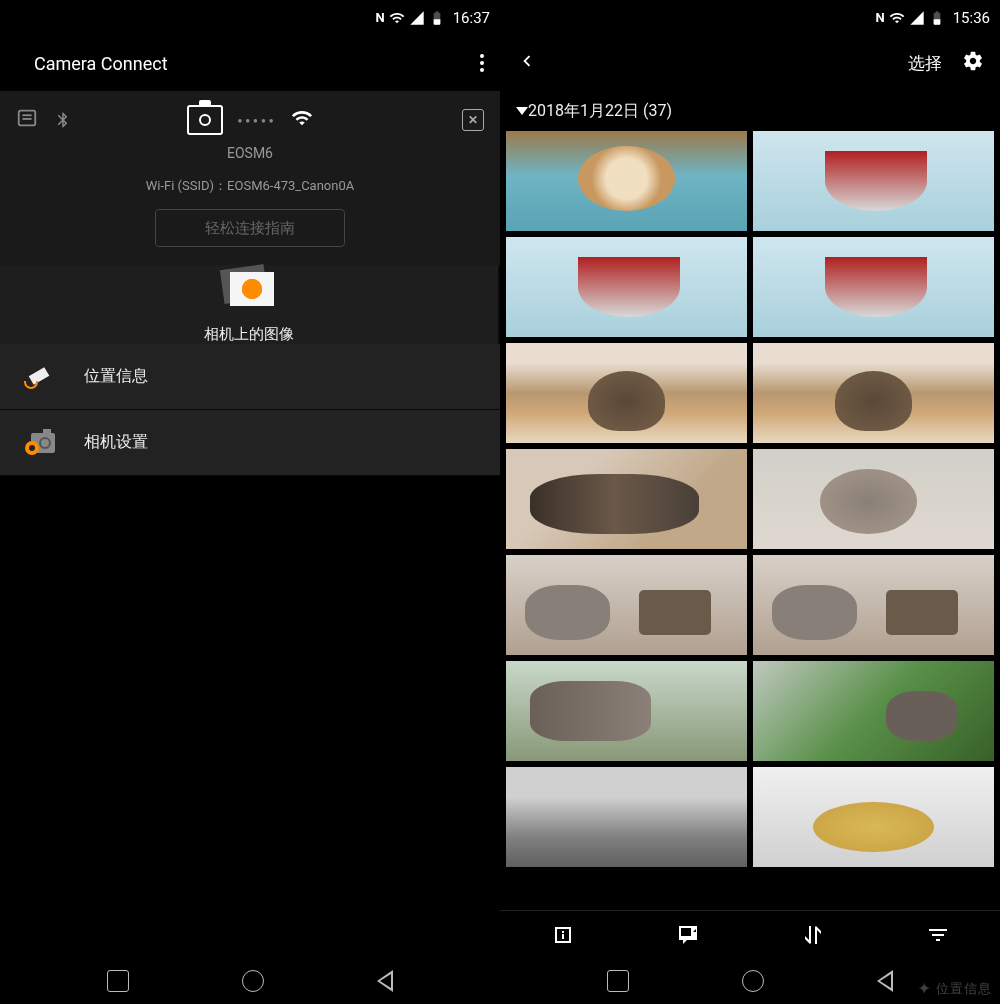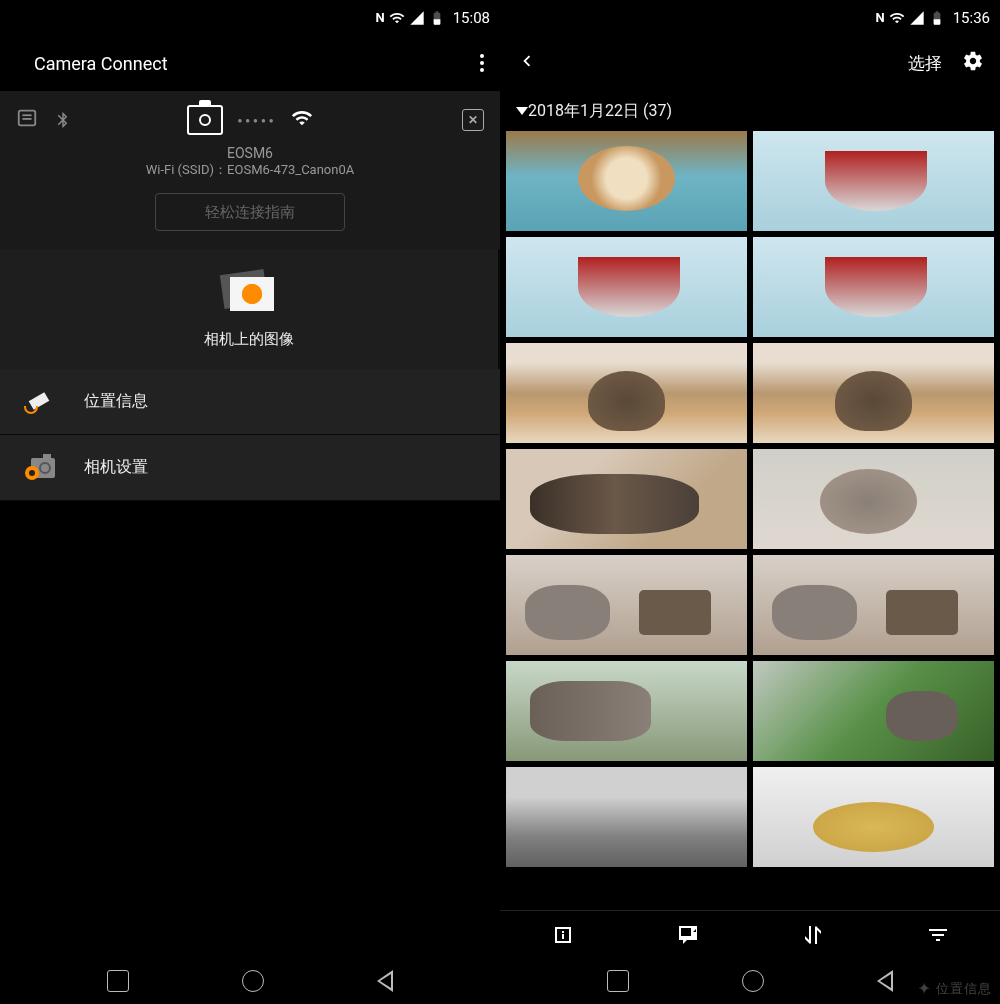--- a/index.html
+++ b/index.html
@@ -29,25 +29,25 @@
 .conn-top .side { width: 70px; display: flex; align-items: center; gap: 16px; }
 .conn-top .center { flex: 1; display: flex; align-items: center; justify-content: center; gap: 14px; }
 .conn-top svg { fill: #888; }
 .cam-box { width: 36px; height: 30px; border: 2.5px solid #fff; border-radius: 3px; position: relative; }
 .cam-box::before { content: ""; position: absolute; top: -7px; left: 10px; width: 12px; height: 5px; background: #fff; border-radius: 2px 2px 0 0; }
 .cam-box::after { content: ""; position: absolute; top: 7px; left: 10px; width: 12px; height: 12px; border: 2.5px solid #fff; border-radius: 50%; box-sizing: border-box;}
 .dots-h { color: #888; letter-spacing: 3px; font-size: 8px; }
 .wifi-ic svg { width: 22px; height: 22px; fill: #fff; }
 .close-ic { width: 22px; height: 22px; border: 1.5px solid #aaa; border-radius: 3px; display: flex; align-items: center; justify-content: center; color: #aaa; font-size: 12px; font-weight: bold;}
 .cam-name { text-align: center; color: #999; font-size: 14px; margin-top: 2px; }
-.ssid { text-align: center; color: #999; font-size: 13px; margin-top: 0; }
+.ssid { text-align: center; color: #999; font-size: 13px; margin-top: 16px; }
 .guide-btn { margin: 14px auto 0; width: 190px; height: 38px; border: 1px solid #444; border-radius: 4px; display: flex; align-items: center; justify-content: center; color: #666; font-size: 15px; }
 
 
-.tile-row { display: flex; background:#f97316; }
+.tile-row { display: flex; background:#f97316;flex-direction:column; }
 .tile { flex: 1; height: 120px; background: #1e1e1e; display: flex; flex-direction: column; align-items: center; justify-content: center; gap: 14px; color: #eee; font-size: 15px; position:relative; }
 .tile:first-child { border-right: 2px solid #0a0a0a; }
 .tile-icon { width: 60px; height: 46px; display: flex; align-items: center; justify-content: center; }
 
 
 .list-item { height: 66px; background: #222; border-bottom: 1px solid #0a0a0a; display: flex; align-items: center; padding: 0 24px; gap: 28px; color: #eee; font-size: 16px; }
 .list-item .li-icon { width: 32px; height: 32px; display: flex; align-items: center; justify-content: center; }
 
 
 .date-header { height: 40px; display: flex; align-items: center; padding: 0 16px; color: #eee; font-size: 16px; background: #000; }
@@ -137,21 +137,21 @@
         <svg viewBox="0 0 24 24">
             <path d="M1 9l2 2c4.97-4.97 13.03-4.97 18 0l2-2C16.93 2.93 7.07 2.93 1 9zm8 8l3 3 3-3c-1.66-1.66-4.34-1.66-6 0zm-4-4l2 2c2.76-2.76 7.24-2.76 10 0l2-2C15.14 9.14 8.86 9.14 5 13z"></path>
           </svg>
         <svg viewBox="0 0 24 24">
             <path d="M2 22h20V2L2 22z"></path>
           </svg>
         <svg viewBox="0 0 24 24">
             <path d="M15.67 4H14V2h-4v2H8.33C7.6 4 7 4.6 7 5.33v15.33C7 21.4 7.6 22 8.33 22h7.33c.74 0 1.34-.6 1.34-1.33V5.33C17 4.6 16.4 4 15.67 4z" opacity="0.3"></path>
             <path d="M7 14v6.67C7 21.4 7.6 22 8.33 22h7.33c.74 0 1.34-.6 1.34-1.33V14H7z"></path>
           </svg>
-        <span class="time">15:08</span>
+        <span class="time">16:37</span>
       </div>
     </div>
     <div class="app-header">
       <span class="title">Camera Connect</span>
       <div class="dots-icon">
           <span></span>
           <span></span>
           <span></span>
         </div>
     </div>

